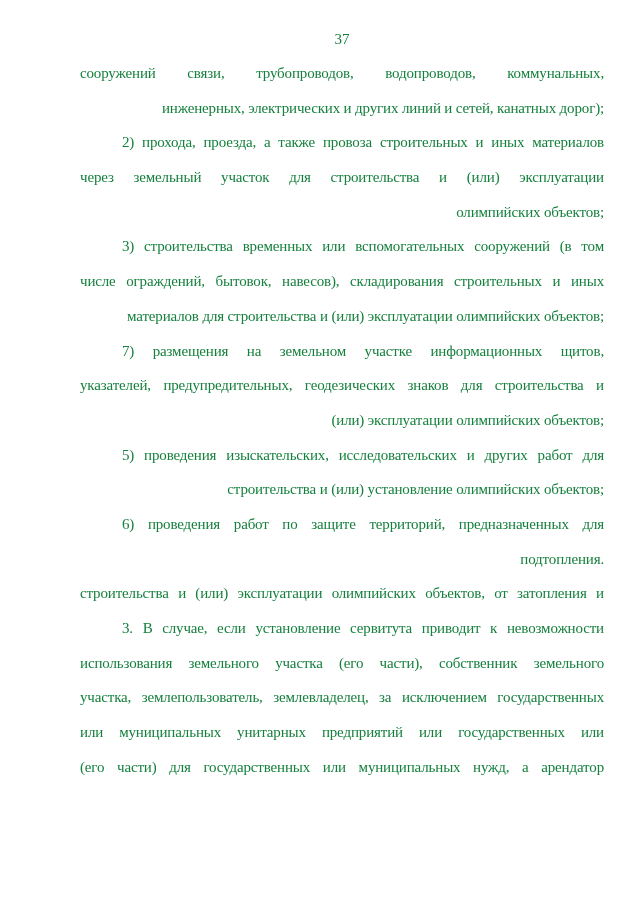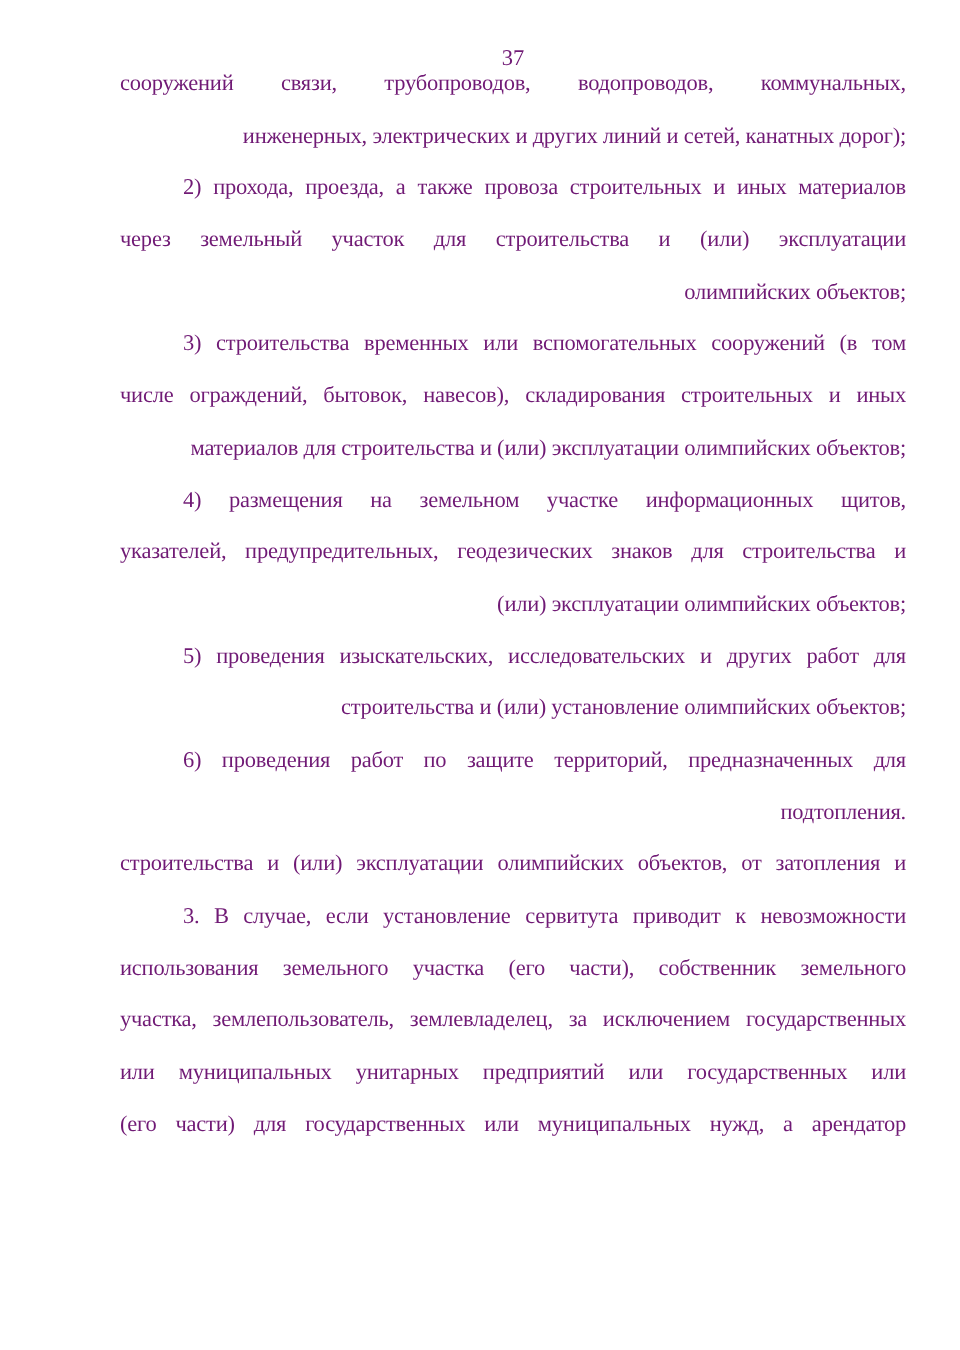--- a/index.html
+++ b/index.html
@@ -6,36 +6,36 @@
     margin: 0;
     padding: 0;
     background: #ffffff;
   }
   .page {
     position: relative;
     width: 640px;
     height: 900px;
     background: #ffffff;
     font-family: "Liberation Serif", serif;
-    color: #701a75;
+    color: #15803d;
     overflow: hidden;
   }
   .pagenum {
     position: absolute;
     top: 28px;
     left: 80px;
     width: 524px;
     height: 22px;
     line-height: 22px;
     font-size: 15px;
     text-align: center;
   }
   .doc-body {
     position: absolute;
-    top: 39px;
+    top: 56px;
     left: 80px;
     width: 524px;
     font-family: Liberation Serif, serif;
   }
   .line {
     height: 34.7px;
     line-height: 34.7px;
     font-size: 15px;
     letter-spacing: -0.15px;
     white-space: nowrap;
@@ -56,21 +56,21 @@
   <div class="pagenum">37</div>
   <div class="doc-body">
       <div class="line just">сооружений связи, трубопроводов, водопроводов, коммунальных,</div>
       <div class="line">инженерных, электрических и других линий и сетей, канатных дорог);</div>
       <div class="line just indent">2) прохода, проезда, а также провоза строительных и иных материалов</div>
       <div class="line just">через земельный участок для строительства и (или) эксплуатации</div>
       <div class="line">олимпийских объектов;</div>
       <div class="line just indent">3) строительства временных или вспомогательных сооружений (в том</div>
       <div class="line just">числе ограждений, бытовок, навесов), складирования строительных и иных</div>
       <div class="line">материалов для строительства и (или) эксплуатации олимпийских объектов;</div>
-      <div class="line just indent">4) размещения на земельном участке информационных щитов,</div>
+      <div class="line just indent">7) размещения на земельном участке информационных щитов,</div>
       <div class="line just">указателей, предупредительных, геодезических знаков для строительства и</div>
       <div class="line">(или) эксплуатации олимпийских объектов;</div>
       <div class="line just indent">5) проведения изыскательских, исследовательских и других работ для</div>
       <div class="line">строительства и (или) установление олимпийских объектов;</div>
       <div class="line just indent">6) проведения работ по защите территорий, предназначенных для</div>
       <div class="line">подтопления.</div>
       <div class="line just">строительства и (или) эксплуатации олимпийских объектов, от затопления и</div>
       <div class="line just indent">3. В случае, если установление сервитута приводит к невозможности</div>
       <div class="line just">использования земельного участка (его части), собственник земельного</div>
       <div class="line just">участка, землепользователь, землевладелец, за исключением государственных</div>

